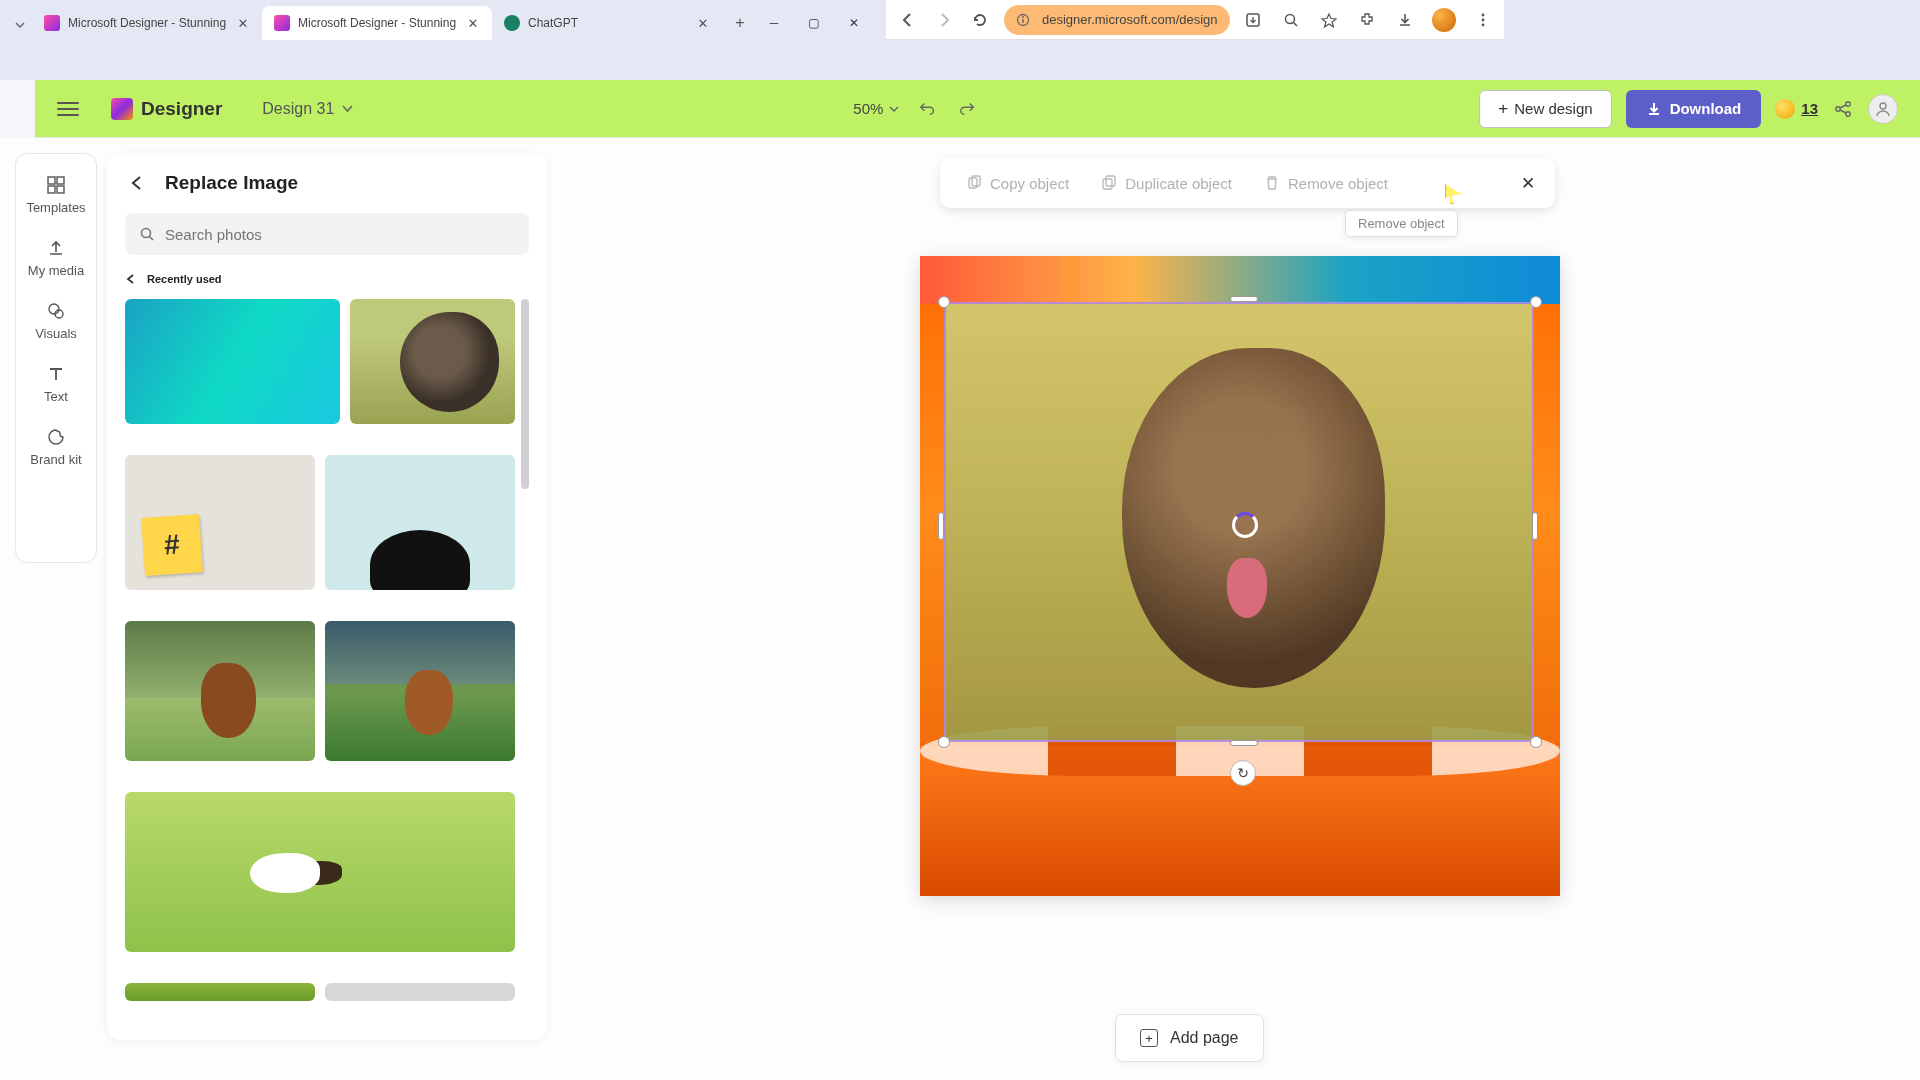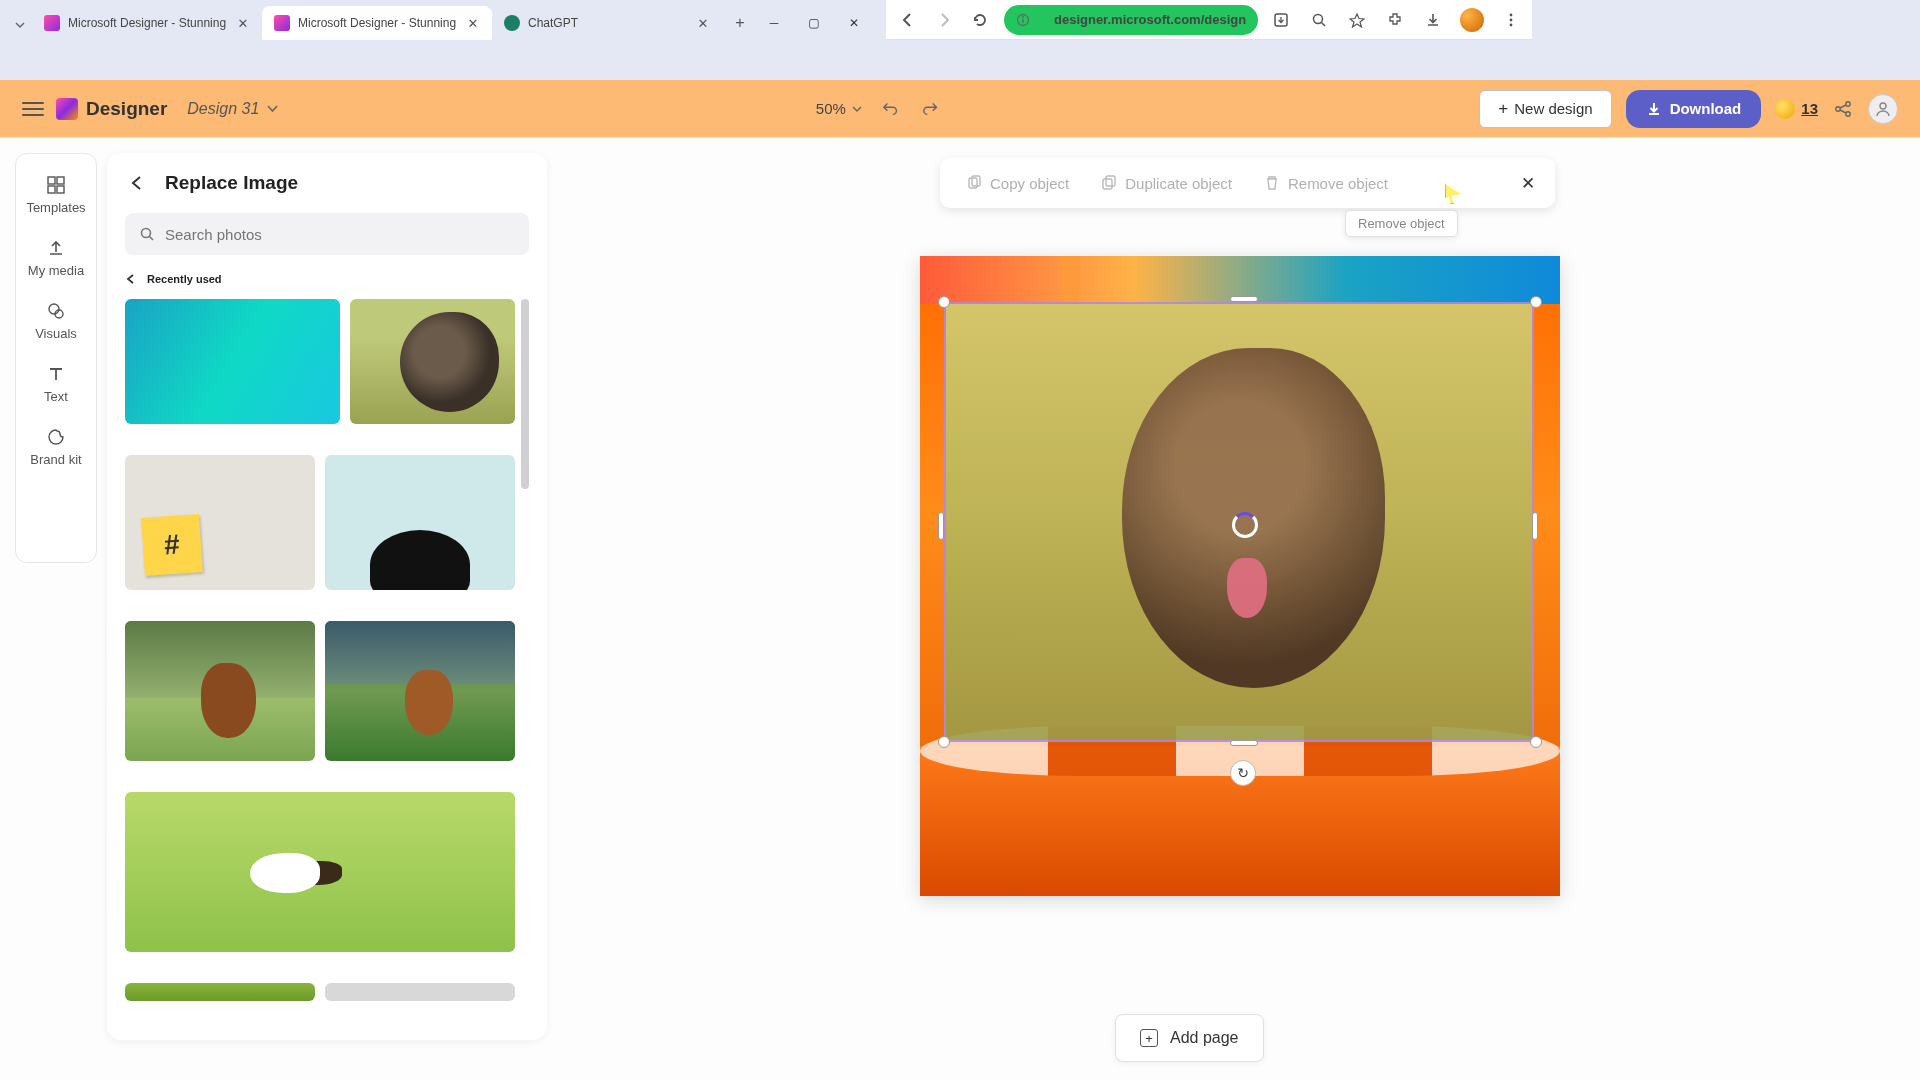--- a/index.html
+++ b/index.html
@@ -13,37 +13,37 @@
 .tab.inactive { background: transparent; }
 .tab-favicon { width: 16px; height: 16px; border-radius: 3px; background: linear-gradient(135deg,#ff4da6,#8a2be2); flex-shrink: 0; }
 .tab-favicon.chatgpt { background: #1a7f64; border-radius: 50%; }
 .tab-close { width: 14px; height: 14px; display: flex; align-items: center; justify-content: center; font-size: 13px; color: #555; cursor: pointer; margin-left: auto; }
 .new-tab { width: 28px; height: 28px; display: flex; align-items: center; justify-content: center; font-size: 16px; color: #555; cursor: pointer; margin-bottom: 3px; margin-left: 4px; }
 .win-controls { margin-left: auto; display: flex; gap: 0; height: 34px; align-items: center; padding-right: 4px; }
 .win-btn { width: 40px; height: 30px; display: flex; align-items: center; justify-content: center; cursor: pointer; font-size: 12px; color: #333; }
 .addr-bar { height: 40px; background: #fff; display: flex; align-items: center; padding: 0 10px; gap: 12px; border-bottom: 1px solid #e0e0e0; }
 .nav-btn { width: 24px; height: 24px; display: flex; align-items: center; justify-content: center; color: #888; font-size: 16px; cursor: pointer; }
 .nav-btn.enabled { color: #555; }
-.addr-field { flex: 1; max-width: 1520px; height: 30px; background: #22c55e; border-radius: 15px; display: flex; align-items: center; padding: 0 12px; gap: 24px; font-size: 13px; color: #444; font-weight: bold; }
+.addr-field { flex: 1; max-width: 1520px; height: 30px; background: #fdba74; border-radius: 15px; display: flex; align-items: center; padding: 0 12px; gap: 12px; font-size: 13px; color: #444; }
 .addr-icons { display: flex; gap: 16px; align-items: center; margin-left: auto; }
 .addr-icon { width: 22px; height: 22px; display: flex; align-items: center; justify-content: center; color: #555; font-size: 16px; cursor: pointer; }
 .avatar-small { width: 24px; height: 24px; border-radius: 50%; background: radial-gradient(circle at 30% 30%, #ffb347, #cc6600); }
 
 
-.app-header { height: 58px; background: #fdba74; display: flex; align-items: center; padding: 0 22px; gap: 12px; border-bottom: 1px solid #eaeaea; }
+.app-header { height: 58px; background: #bef264; display: flex; align-items: center; padding: 0 22px; gap: 32px; border-bottom: 1px solid #eaeaea; margin-left: 35px; }
 .hamburger { width: 22px; height: 22px; display: flex; flex-direction: column; justify-content: center; gap: 4px; cursor: pointer; }
 .hamburger span { height: 2px; background: #555; border-radius: 1px; }
 .logo { display: flex; align-items: center; gap: 8px; font-weight: 600; font-size: 19px; color: #333; }
 .logo-mark { width: 22px; height: 22px; background: linear-gradient(135deg,#ff4da6,#8a2be2,#ff8c00); border-radius: 4px; }
-.design-select { display: flex; align-items: center; gap: 8px; font-size: 16px; color: #555; cursor: pointer; margin-left: 8px; font-style: italic; }
+.design-select { display: flex; align-items: center; gap: 8px; font-size: 16px; color: #555; cursor: pointer; margin-left: 8px; }
 .header-center { margin-left: auto; display: flex; align-items: center; gap: 18px; }
 .zoom { display: flex; align-items: center; gap: 6px; font-size: 15px; color: #444; cursor: pointer; }
 .header-right { margin-left: auto; display: flex; align-items: center; gap: 14px; }
 .btn-newdesign { height: 38px; padding: 0 18px; border: 1px solid #c0c0cc; border-radius: 6px; background: #fff; display: flex; align-items: center; gap: 6px; font-size: 15px; color: #333; cursor: pointer; }
-.btn-download { height: 38px; padding: 0 20px; border: none; border-radius: 14px; background: #5b5fc7; color: #fff; display: flex; align-items: center; gap: 8px; font-size: 15px; font-weight: 600; cursor: pointer; }
+.btn-download { height: 38px; padding: 0 20px; border: none; border-radius: 6px; background: #5b5fc7; color: #fff; display: flex; align-items: center; gap: 8px; font-size: 15px; font-weight: 600; cursor: pointer; }
 .coin-badge { display: flex; align-items: center; gap: 6px; font-size: 15px; font-weight: 600; color: #333; text-decoration: underline; }
 .coin { width: 20px; height: 20px; border-radius: 50%; background: radial-gradient(circle at 35% 35%, #ffe066, #f0a500); }
 .hdr-icon { width: 22px; height: 22px; display: flex; align-items: center; justify-content: center; color: #666; cursor: pointer; }
 .avatar-hdr { width: 30px; height: 30px; border-radius: 50%; border: 1px solid #ccc; background: #eee; display: flex; align-items: center; justify-content: center; }
 
 
 .app-body { position: absolute; top: 138px; left: 0; right: 0; bottom: 0; display: flex; background: #fdfdfd; }
 
 
 .left-rail { width: 82px; background: #fff; border: 1px solid #e5e5ea; border-radius: 12px; margin: 15px 0 0 15px; height: 410px; display: flex; flex-direction: column; padding: 12px 0; gap: 6px; }

